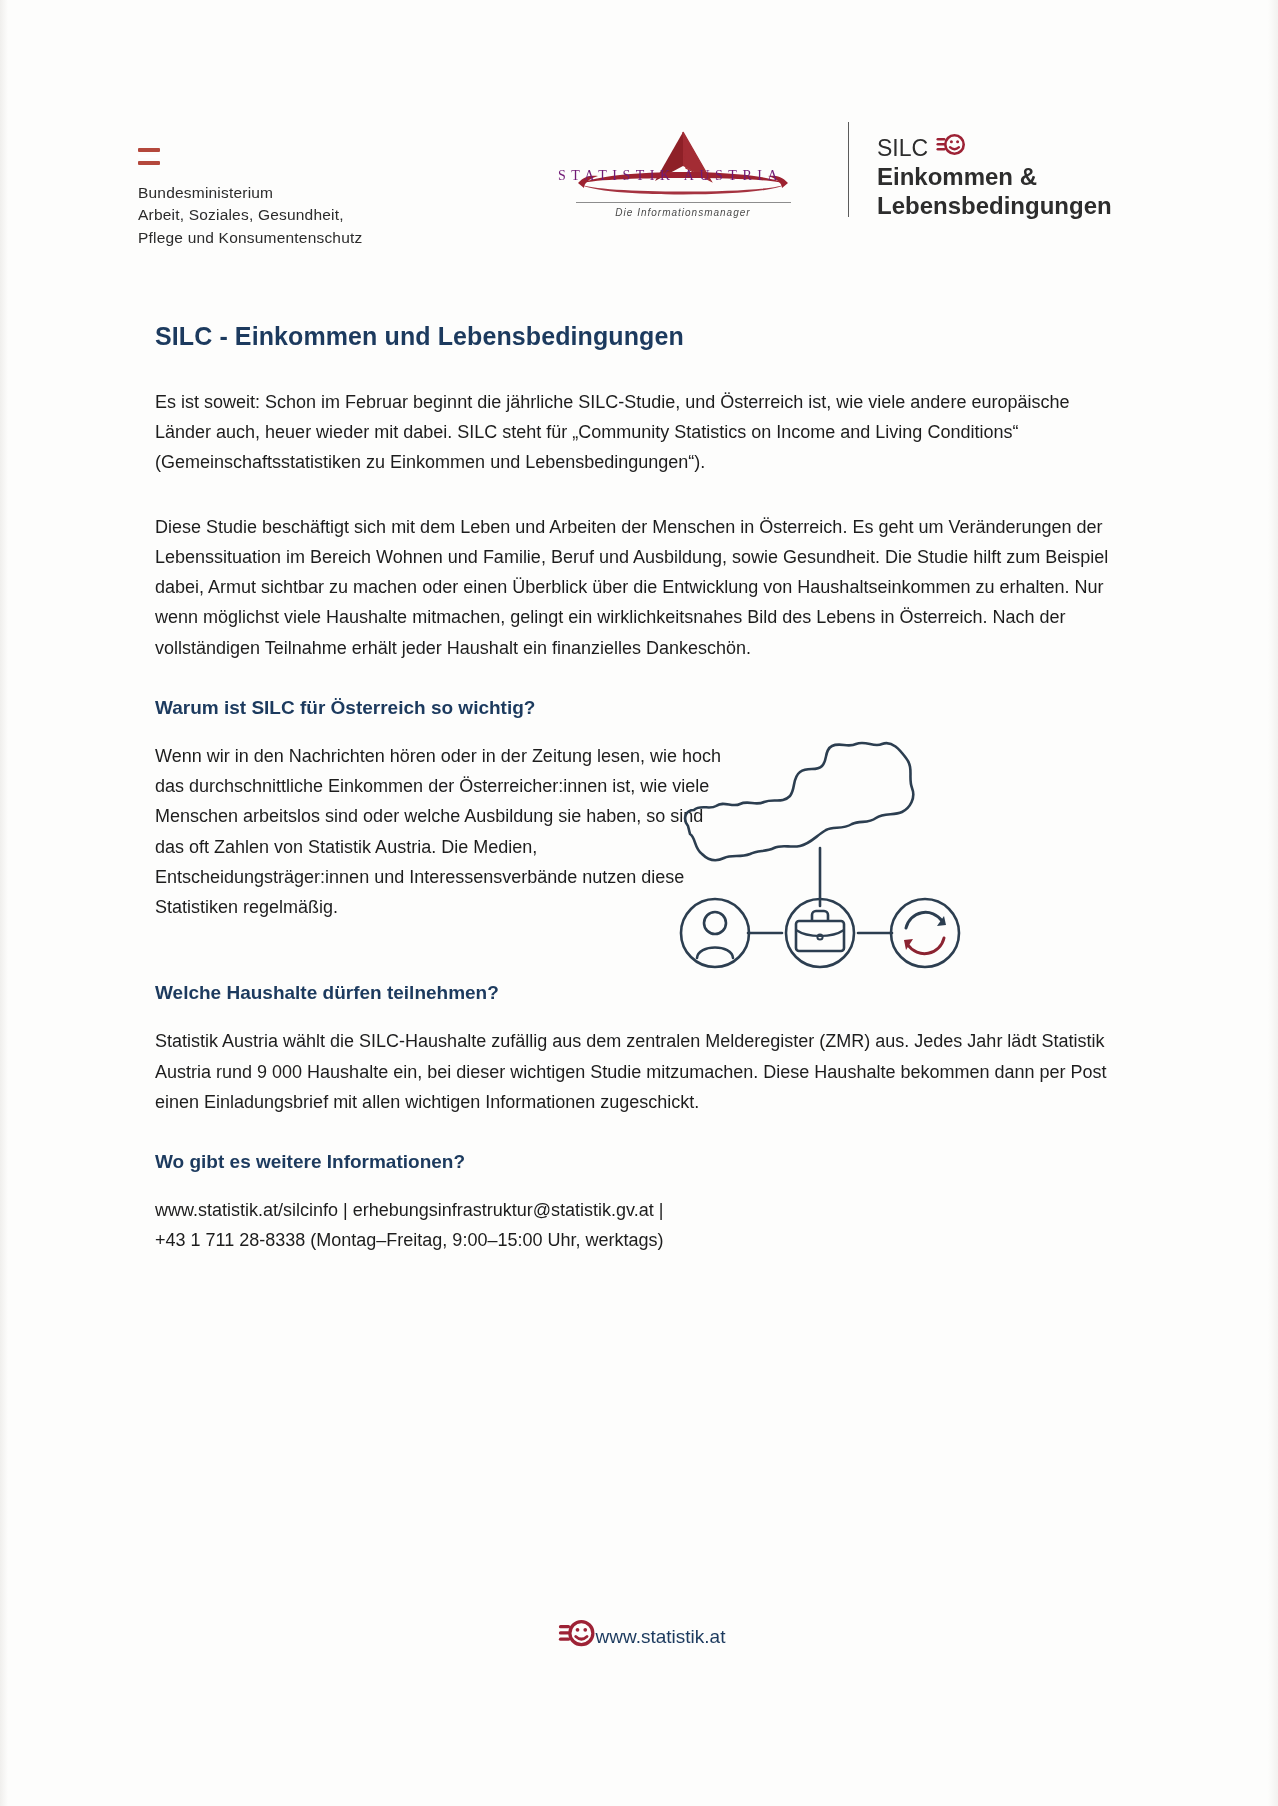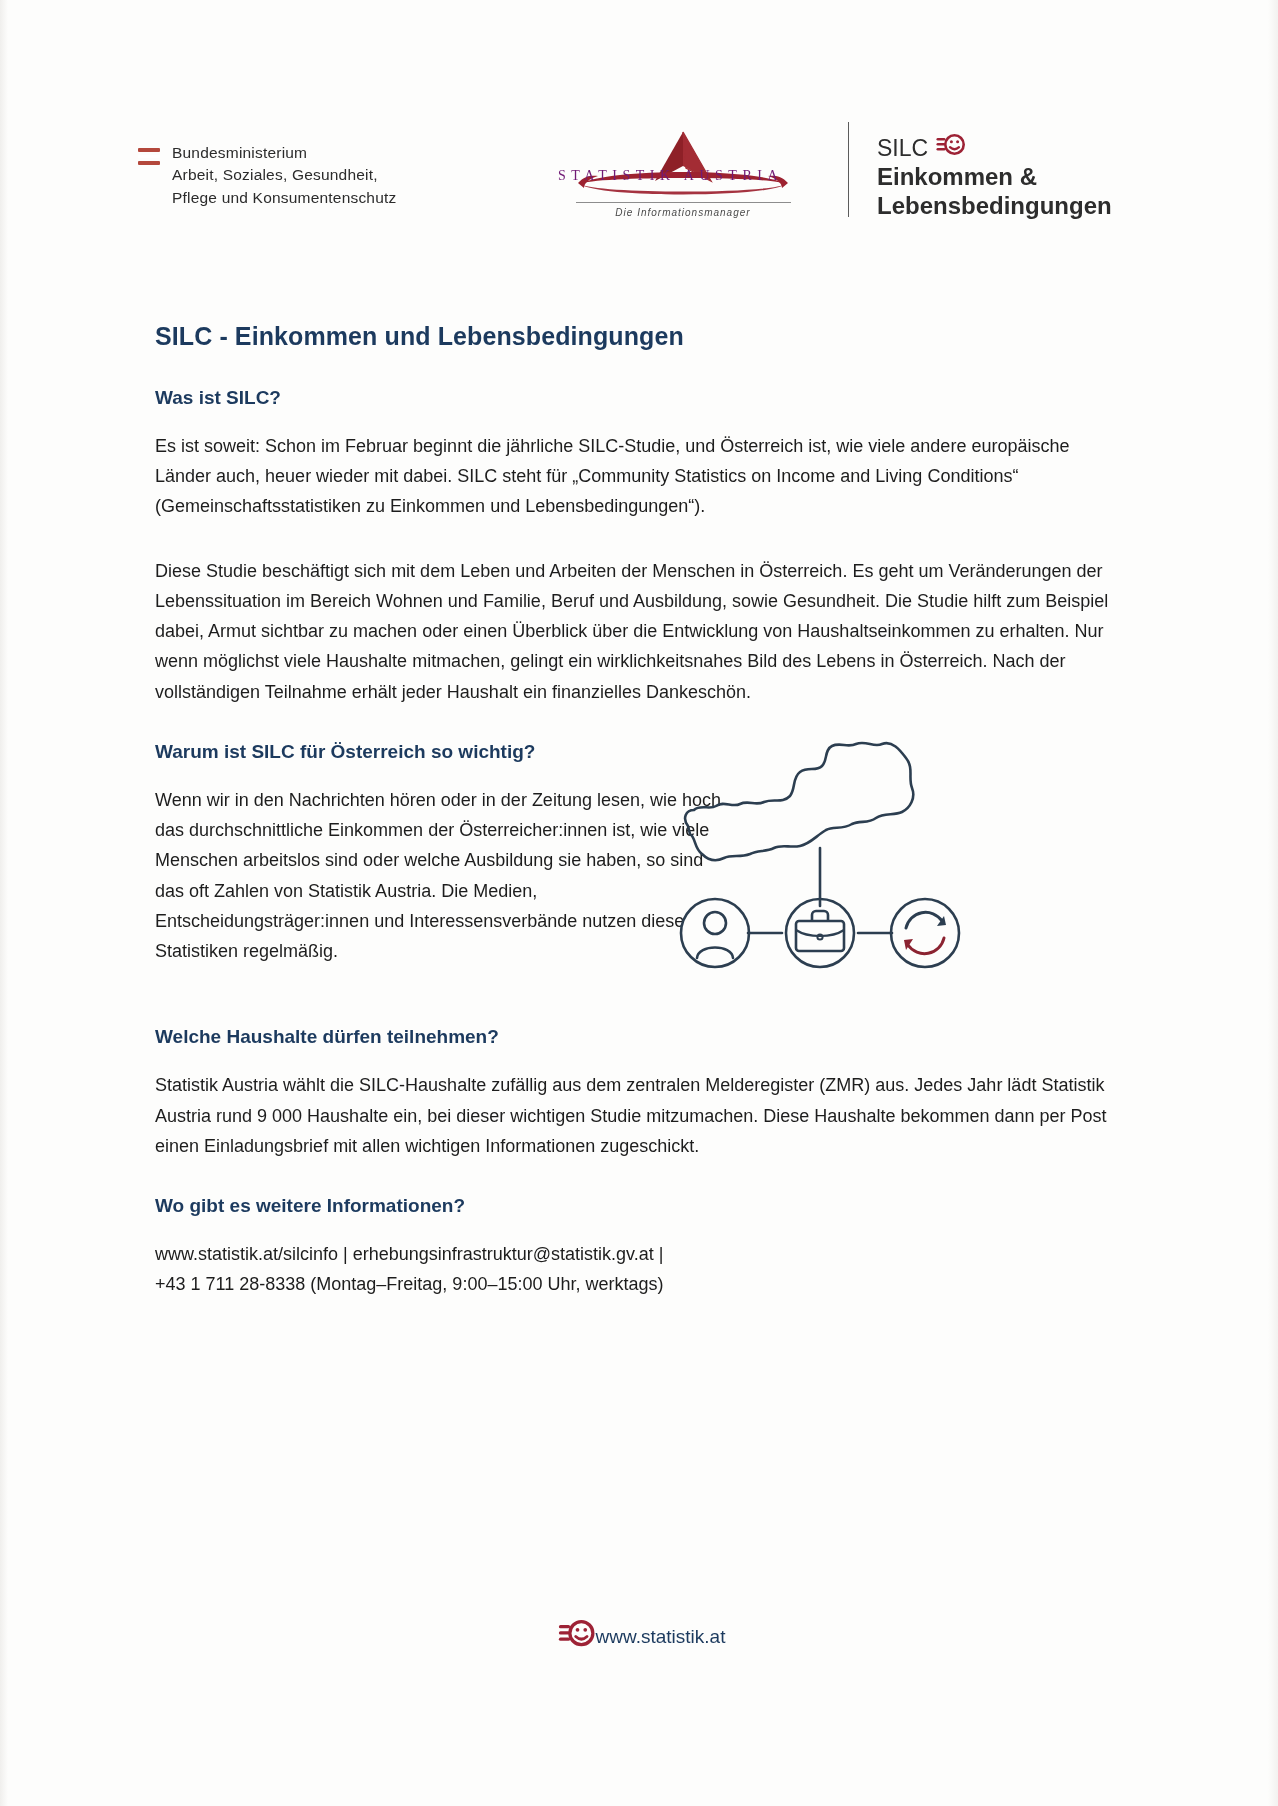--- a/index.html
+++ b/index.html
@@ -46,20 +46,21 @@
     height: 110px;
     display: flex;
     align-items: flex-start;
   }
   .ministry {
     display: flex;
     align-items: flex-start;
     gap: 12px;
     width: 300px;
     padding-top: 24px;
+    flex-direction: column;
   }
   .flag-mark {
     width: 22px;
     flex: 0 0 22px;
     margin-top: 6px;
   }
   .flag-mark .bar {
     height: 4px;
     background: #b4483c;
     margin-bottom: 3px;
@@ -261,21 +262,20 @@
       <div class="silc-brand-sub">Einkommen &amp;</div>
       <div class="silc-brand-sub">Lebensbedingungen</div>
     </div>
   </div>
 
   <div class="content">
 
     <h1 class="doc-title">SILC - Einkommen und Lebensbedingungen</h1>
 
     <div class="section-block">
-      <h2 class="section">Was ist SILC?</h2>
       <p class="body">Es ist soweit: Schon im Februar beginnt die jährliche SILC-Studie, und Österreich ist, wie viele andere europäische Länder auch, heuer wieder mit dabei. SILC steht für „Community Statistics on Income and Living Conditions“ (Gemeinschaftsstatistiken zu Einkommen und Lebensbedingungen“).</p>
       <p class="body">Diese Studie beschäftigt sich mit dem Leben und Arbeiten der Menschen in Österreich. Es geht um Veränderungen der Lebenssituation im Bereich Wohnen und Familie, Beruf und Ausbildung, sowie Gesundheit. Die Studie hilft zum Beispiel dabei, Armut sichtbar zu machen oder einen Überblick über die Entwicklung von Haushaltseinkommen zu erhalten. Nur wenn möglichst viele Haushalte mitmachen, gelingt ein wirklichkeitsnahes Bild des Lebens in Österreich. Nach der vollständigen Teilnahme erhält jeder Haushalt ein finanzielles Dankeschön.</p>
     </div>
 
     <div class="section-block">
       <h2 class="section">Warum ist SILC für Österreich so wichtig?</h2>
       <p class="body narrow">Wenn wir in den Nachrichten hören oder in der Zeitung lesen, wie hoch das durchschnittliche Einkommen der Österreicher:innen ist, wie viele Menschen arbeitslos sind oder welche Ausbildung sie haben, so sind das oft Zahlen von Statistik Austria. Die Medien, Entscheidungsträger:innen und Interessensverbände nutzen diese Statistiken regelmäßig.</p>
     </div>
 
     <div class="gap-lg"></div>

